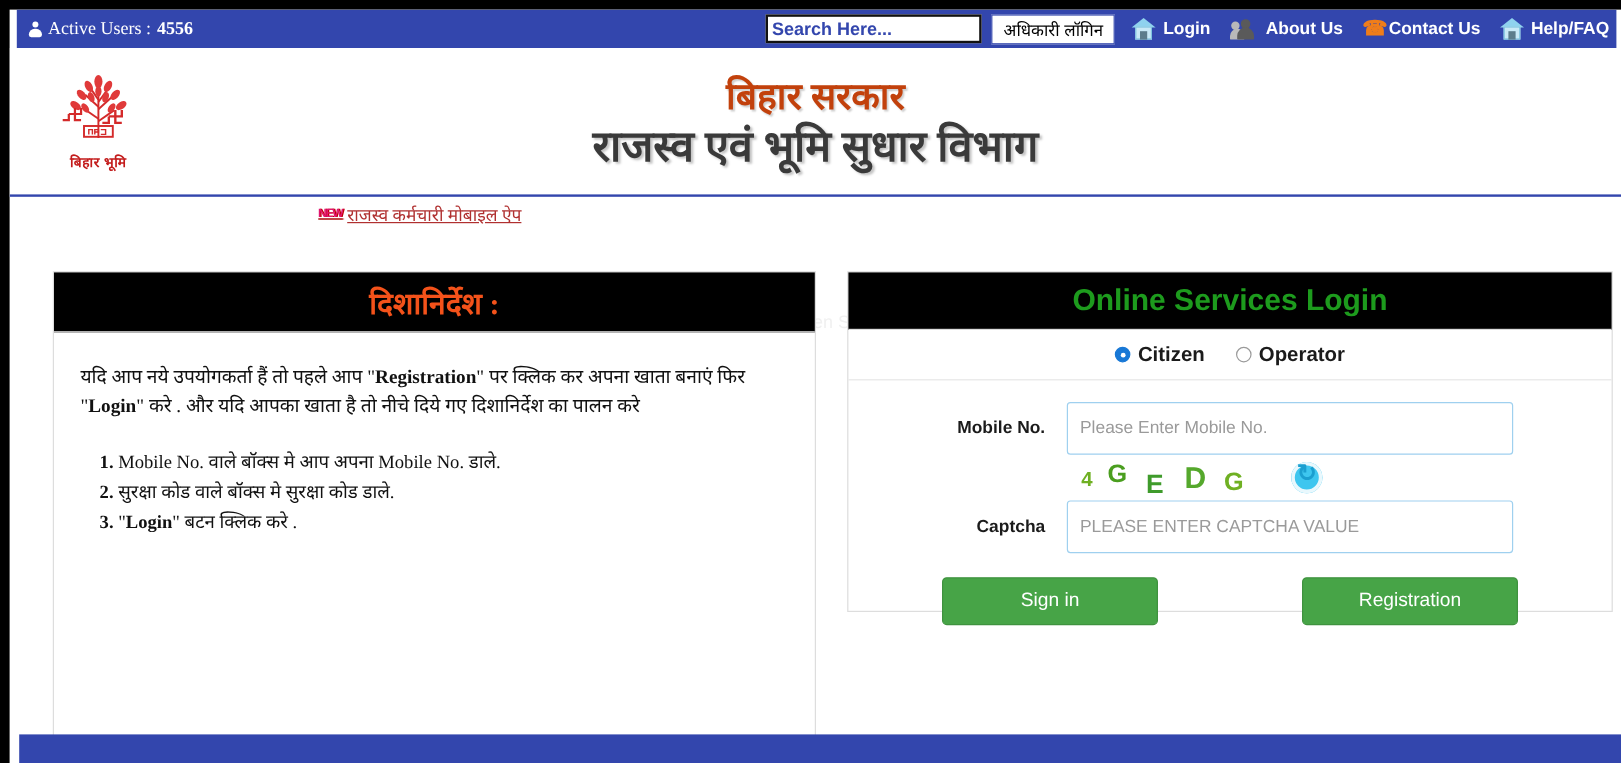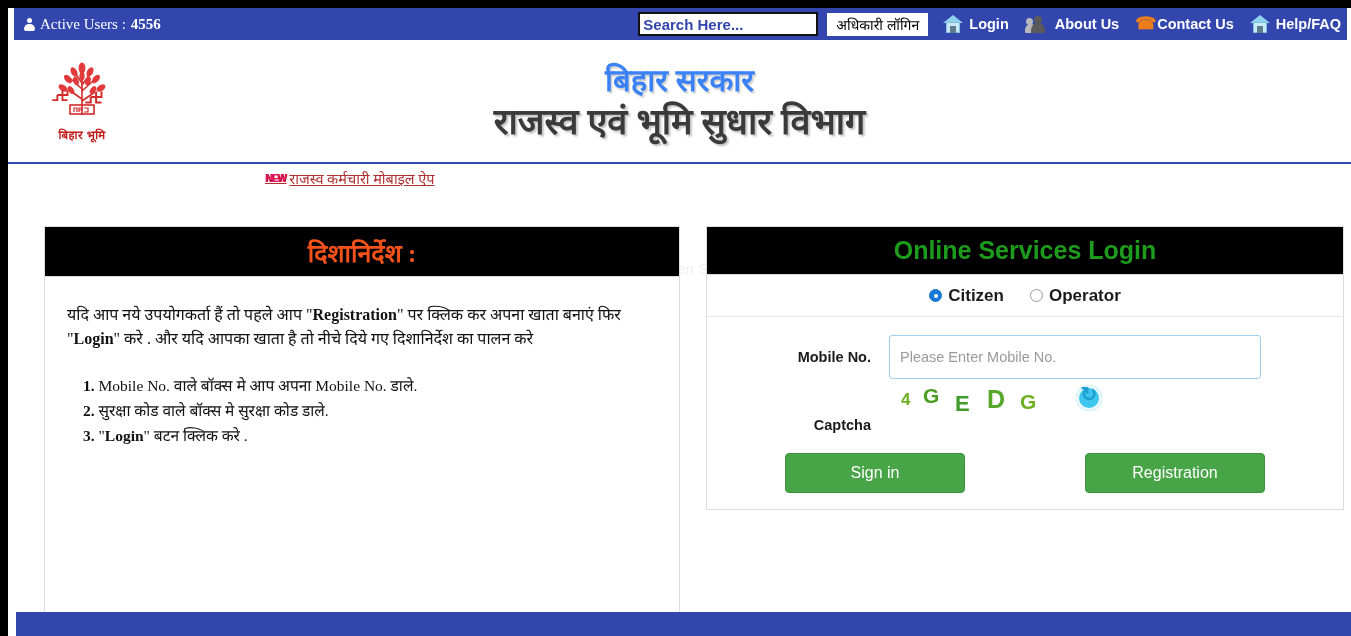--- a/index.html
+++ b/index.html
@@ -124,21 +124,21 @@
     font-family: "Liberation Serif", serif;
     color: #c31b1b; font-size: 11.5px; font-weight: bold;
     letter-spacing: .5px; margin-top: 2px;
   }
   .title-block {
     position: absolute; left: 0; right: 0; top: 22px;
     text-align: center;
   }
   .title-1 {
     font-family: "Liberation Serif", serif;
-    font-size: 31px; font-weight: bold; color: #3b82f6;
+    font-size: 31px; font-weight: bold; color: #c2410c;
     text-shadow: 1.5px 1.5px 1.5px #cfcfcf;
     line-height: 38px;
   }
   .title-2 {
     font-family: "Liberation Serif", serif;
     font-size: 36px; font-weight: bold; color: #3a3a3a;
     text-shadow: 2px 2px 2px #c4c4c4;
     line-height: 44px;
   }
 
@@ -441,20 +441,21 @@
           <span class="cc cc2">G</span>
           <span class="cc cc3">E</span>
           <span class="cc cc4">D</span>
           <span class="cc cc5">G</span>
         </div>
         <div class="refresh"></div>
       </div>
 
       <div class="form-row">
         <div class="form-label">Captcha</div>
+        <input class="txt" type="text" placeholder="PLEASE ENTER CAPTCHA VALUE" style="">
       </div>
 
       <div class="btn-row">
         <div class="btn">Sign in</div>
         <div class="btn">Registration</div>
       </div>
 
     </div>
   </div>
 

